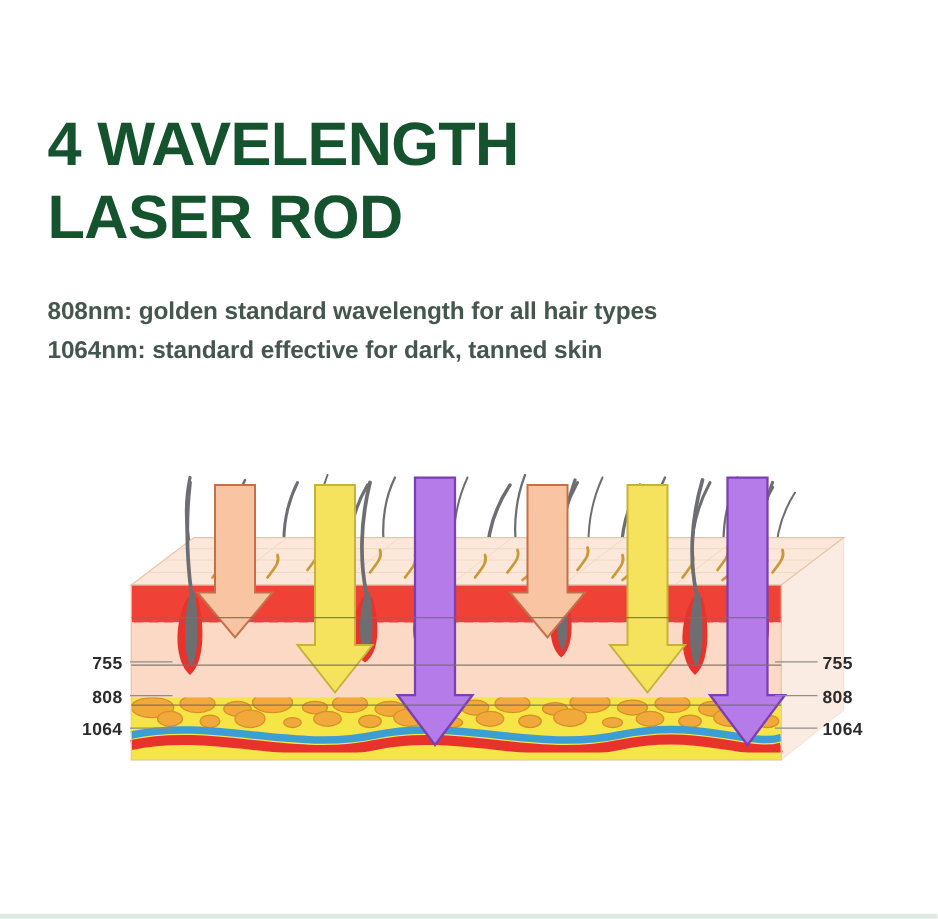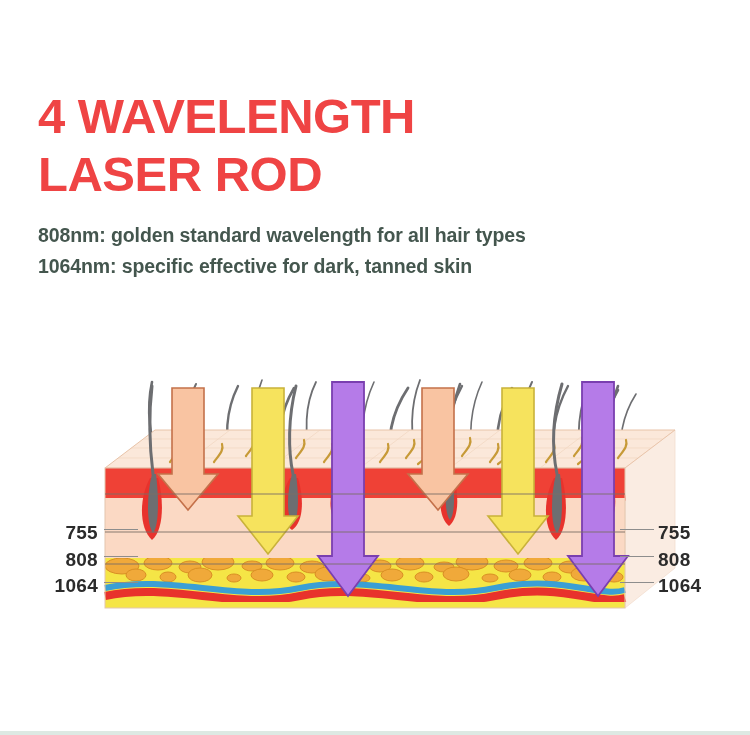--- a/index.html
+++ b/index.html
@@ -16,30 +16,30 @@
   }
 
   
   #header {
     position: absolute;
     left: 38px;
     top: 88px;
     width: 600px;
   }
   #title {
-    color: #ef4444;
+    color: #14532d;
     font-size: 49px;
     line-height: 1.18;
     font-weight: bold;
     letter-spacing: -0.5px;
     margin: 0;
     white-space: pre-line;
   }
   #bullets {
-    margin-top: 16px;
+    margin-top: 30px;
   }
   .bullet-line {
     color: #44564e;
     font-size: 19.5px;
     line-height: 1.63;
     font-weight: bold;
     letter-spacing: -0.1px;
     white-space: nowrap;
   }
 
@@ -51,21 +51,21 @@
     width: 750px;
     height: 280px;
   }
   #diagram svg {
     display: block;
   }
 
   
   .depth-label {
     position: absolute;
-    font-size: 19px;
+    font-size: 14px;
     font-weight: bold;
     color: #2b2b2b;
     font-family: "Liberation Sans", sans-serif;
     letter-spacing: 0.3px;
   }
   .depth-label.left  { text-align: right; }
   .depth-label.right { text-align: left; }
 
   .leader {
     position: absolute;
@@ -84,21 +84,21 @@
   }
 </style>
 </head>
 <body>
 
 <div id="header">
   <h1 id="title">4 WAVELENGTH
 LASER ROD</h1>
   <div id="bullets">
     <div class="bullet-line">808nm: golden standard wavelength for all hair types</div>
-    <div class="bullet-line">1064nm: specific effective for dark, tanned skin</div>
+    <div class="bullet-line">1064nm: standard effective for dark, tanned skin</div>
   </div>
 </div>
 
 <div id="diagram">
 <svg width="750" height="280" viewBox="0 0 750 280" xmlns="http://www.w3.org/2000/svg">
   <defs>
 
     <clipPath id="clipBody">
       <rect x="105" y="98" width="520" height="140"></rect>
     </clipPath>

